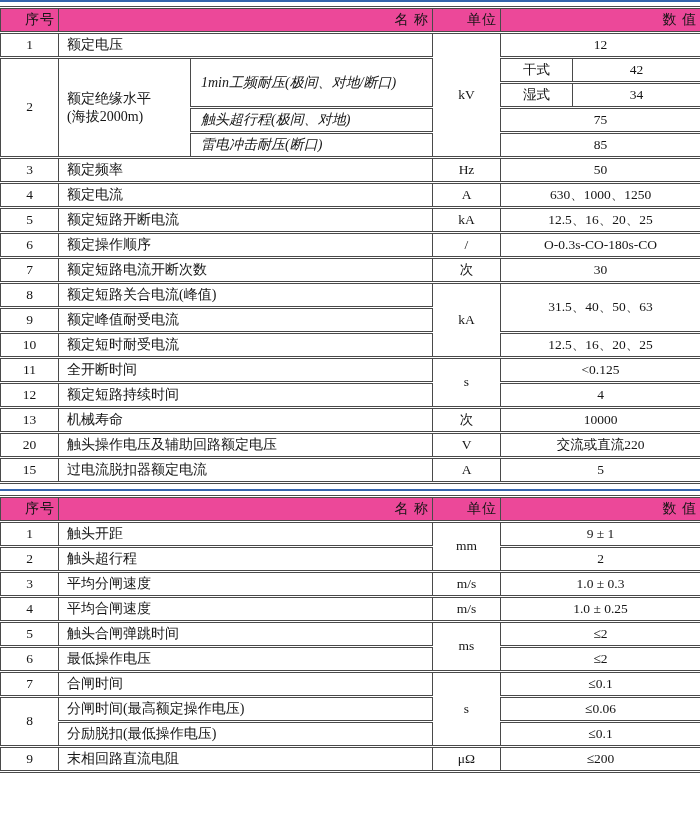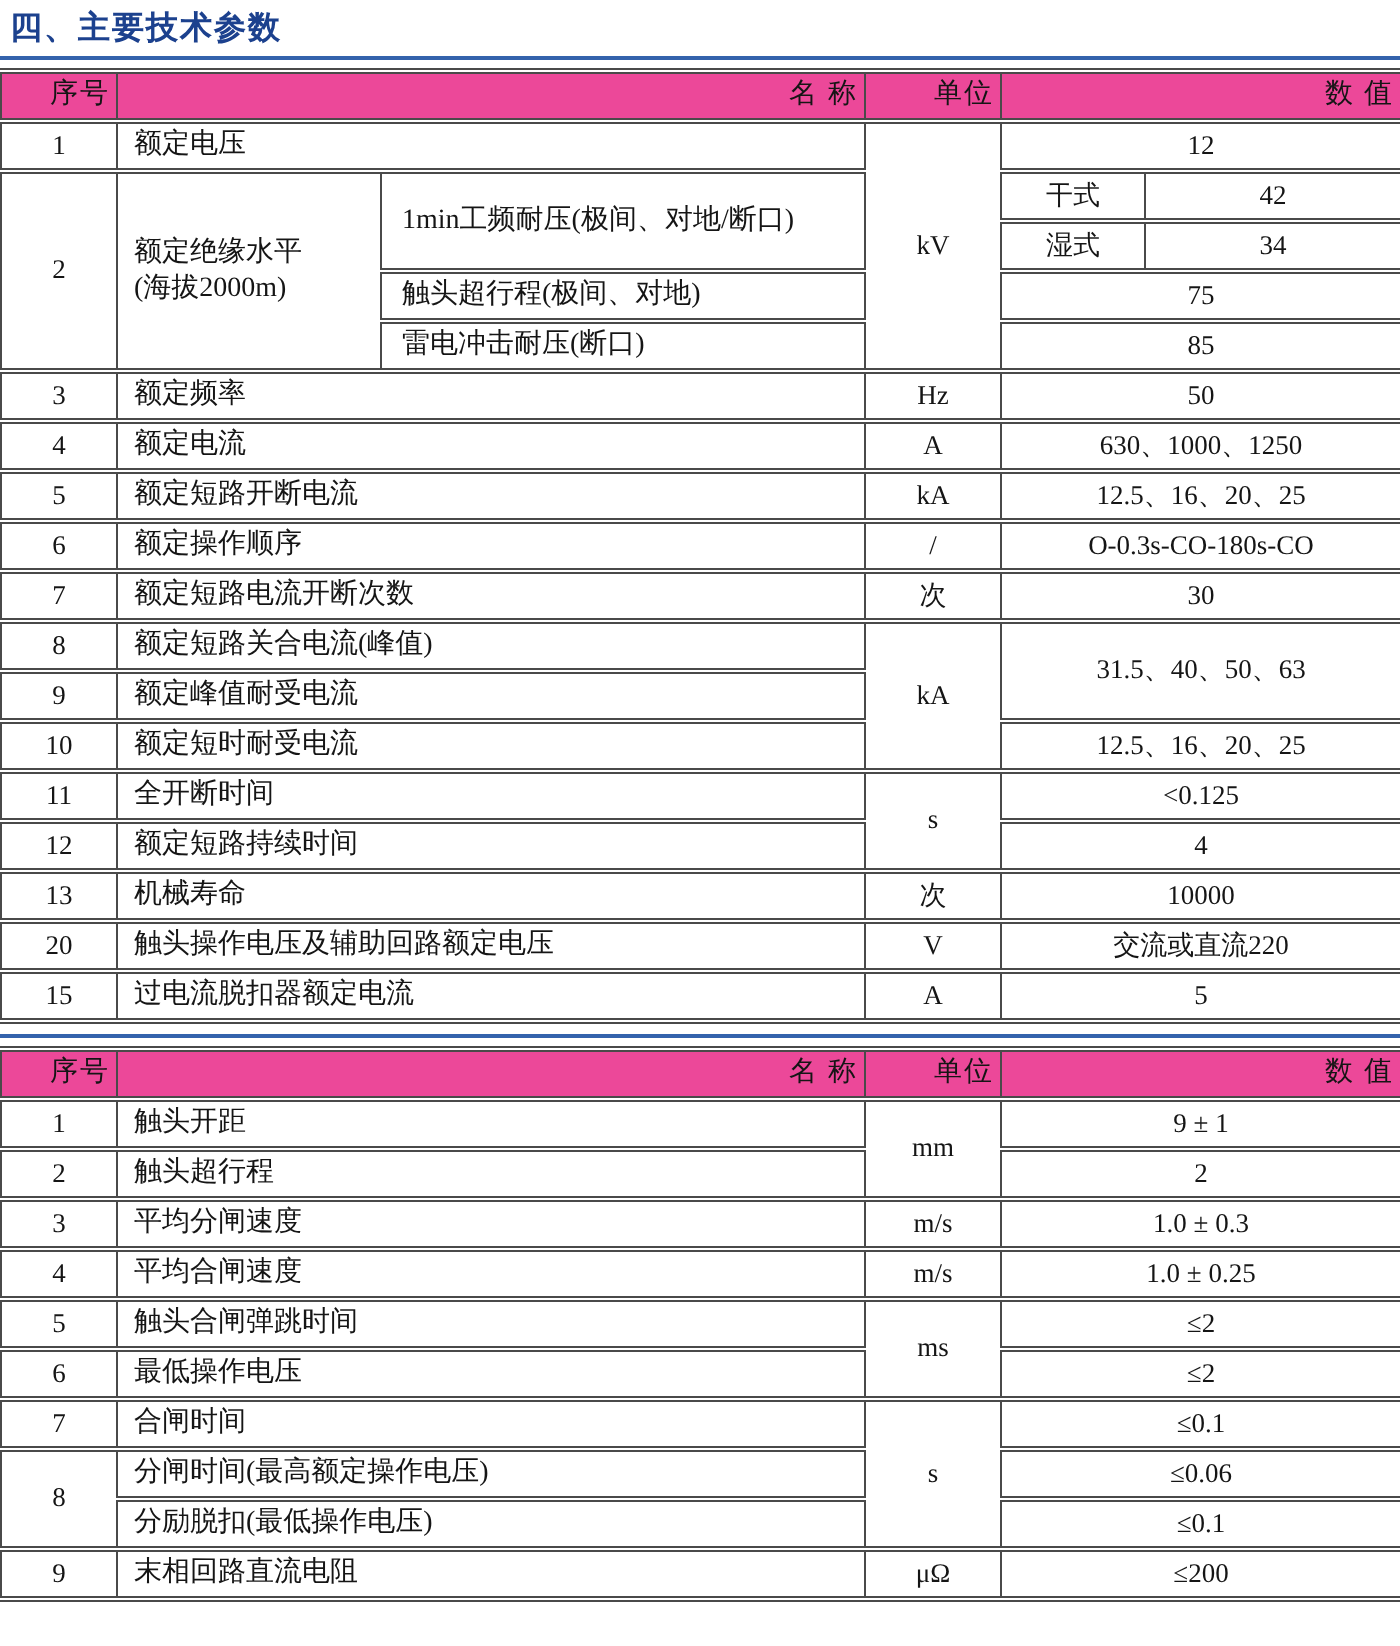--- a/index.html
+++ b/index.html
@@ -46,28 +46,27 @@
     background:#ec4899;
     font-size:14px;
     letter-spacing:1px;
     text-align:right;
   }
   td.name, td.subname {
     text-align:left;
     font-size:14px;
   }
   td.name { padding-left:8px; }
-  td.subname { padding-left:10px; }
+  td.subname { padding-left:10px;font-style:italic; }
   .two-line span { display:block; }
 </style>
 </head>
 <body>
 
 <div class="section">
-  <div class="section-title">四、主要技术参数</div>
   <hr class="title-rule">
   <table>
     <colgroup>
       <col style="width:58px">
         <col style="width:132px">
         <col style="width:242px">
       <col style="width:68px">
         <col style="width:72px">
         <col style="width:128px">
     </colgroup>

